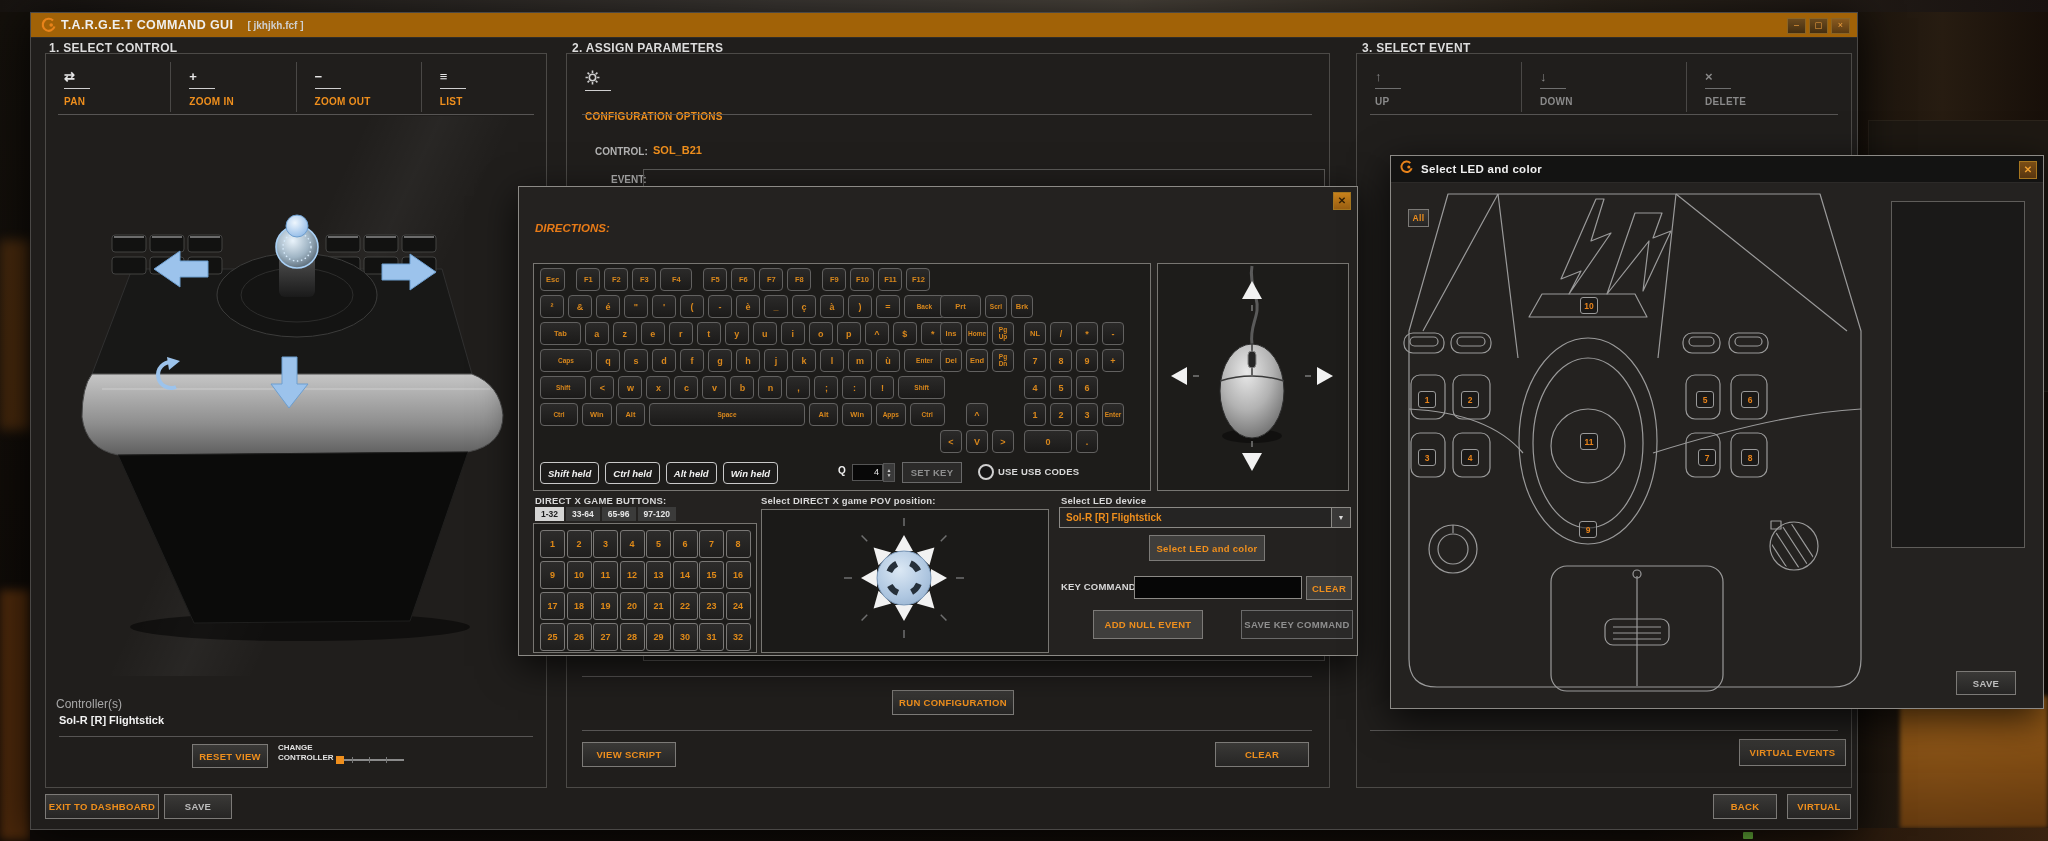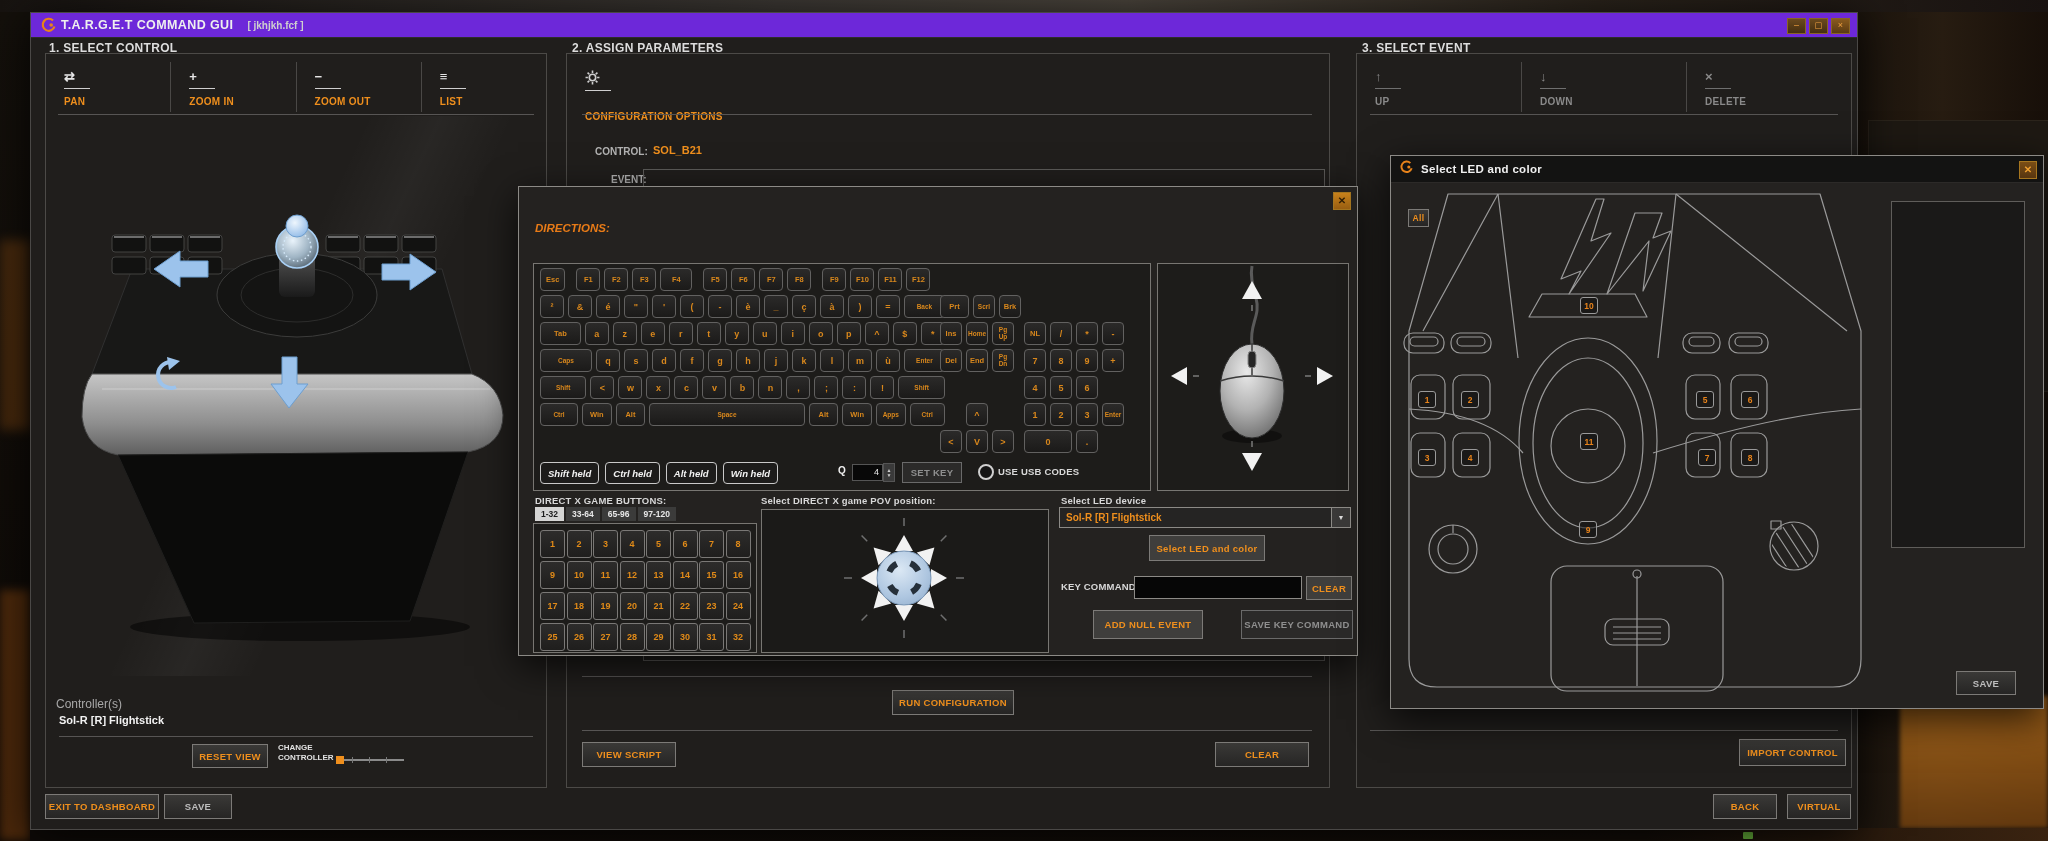--- a/index.html
+++ b/index.html
@@ -12,21 +12,21 @@
       radial-gradient(520px 260px at 96% 92%, rgba(205,116,26,.40), transparent 70%),
       radial-gradient(260px 420px at 100% 45%, rgba(120,70,25,.25), transparent 75%),
       radial-gradient(300px 220px at 0% 88%, rgba(175,88,18,.35), transparent 72%),
       radial-gradient(300px 160px at 2% 38%, rgba(140,70,16,.28), transparent 72%),
       radial-gradient(700px 120px at 55% 0%, rgba(125,115,100,.30), transparent 75%),
       linear-gradient(#181512,#0b0806);}
   .bk{position:absolute;}
   
   #appwin{left:30px;top:12px;width:1826px;height:816px;background:#201e1c;
           border:1px solid #4a4846;z-index:5;box-shadow:0 6px 40px rgba(0,0,0,.8);}
-  #titlebar{left:0;top:0;width:100%;height:24px;background:#6d28d9;border-bottom:1px solid #2e2c2a;
+  #titlebar{left:0;top:0;width:100%;height:24px;background:#a16207;border-bottom:1px solid #2e2c2a;
             display:flex;align-items:center;}
   .wtitle{color:#efefef;font-size:12.5px;font-weight:bold;letter-spacing:.4px;margin-left:8px;}
   .wfile{color:#cfcfcf;font-size:10px;font-weight:bold;margin-left:14px;}
   .winbtns{position:absolute;right:7px;top:5px;display:flex;gap:3px;}
   .winbtn{width:17px;height:14px;border:1px solid #8a6424;background:linear-gradient(#6b4a1e,#442e10);
           color:#f0a040;font-size:9px;line-height:12px;text-align:center;cursor:default;}
   .winbtn.close{background:linear-gradient(#8a5a1e,#5a3a12);}
   .sect-title{color:#dddddd;font-weight:bold;font-size:12px;letter-spacing:.3px;}
   .panel-box{border:1px solid #4c4a47;}
   
@@ -274,21 +274,21 @@
         </div>
         <div class="tb-sep"></div>
         <div class="tb-cell">
           <div class="tb-icon dis">×</div>
           <div class="tb-underline dis"></div>
           <div class="tb-label dis">DELETE</div>
         </div>
       </div>
     <div class="abs hdiv" style="left:13px;top:60px;width:468px;"></div>
     <div class="abs hdiv" style="left:13px;top:676px;width:468px;"></div>
-    <div class="abs btn" style="left:382px;top:685px;width:105px;height:25px;">IMPORT CONTROL</div>
+    <div class="abs btn" style="left:382px;top:685px;width:105px;height:25px;">VIRTUAL EVENTS</div>
   </div>
 
   <div class="abs btn" style="left:14px;top:781px;width:112px;height:23px;">EXIT TO DASHBOARD</div>
   <div class="abs btn grey" style="left:133px;top:781px;width:66px;height:23px;">SAVE</div>
   <div class="abs btn" style="left:1682px;top:781px;width:62px;height:23px;">BACK</div>
   <div class="abs btn" style="left:1756px;top:781px;width:62px;height:23px;">VIRTUAL</div>
 </div>
 
 <div class="abs dialog" style="left:518px;top:186px;width:838px;height:468px;z-index:40;">
   <div class="dlg-close" style="right:6px;">✕</div>
@@ -386,21 +386,21 @@
           <div class="key f3" style="width: 155.6px;">Space</div>
           <div class="key f2" style="width: 29.6px;">Alt</div>
           <div class="key f2" style="width: 29.6px;">Win</div>
           <div class="key f3" style="width: 29.6px;">Apps</div>
           <div class="key f3" style="width: 35.2px;">Ctrl</div>
         </div>
       </div>
     <div class="abs" style="left:404px;top:4px;" id="kb-cluster">
         <div class="krow"></div>
         <div class="krow">
-          <div class="key f2" style="width: 29px;">Prt</div>
+          <div class="key f2" style="width: 41px;">Prt</div>
           <div class="key f3" style="width: 22px;">Scrl</div>
           <div class="key f2" style="width: 22px;">Brk</div>
         </div>
         <div class="krow">
           <div class="key f2" style="width: 22px;">Ins</div>
           <div class="key f3" style="width: 22px;">Home</div>
           <div class="key k2l" style="width: 22px;">Pg
 Up</div>
         </div>
         <div class="krow">

